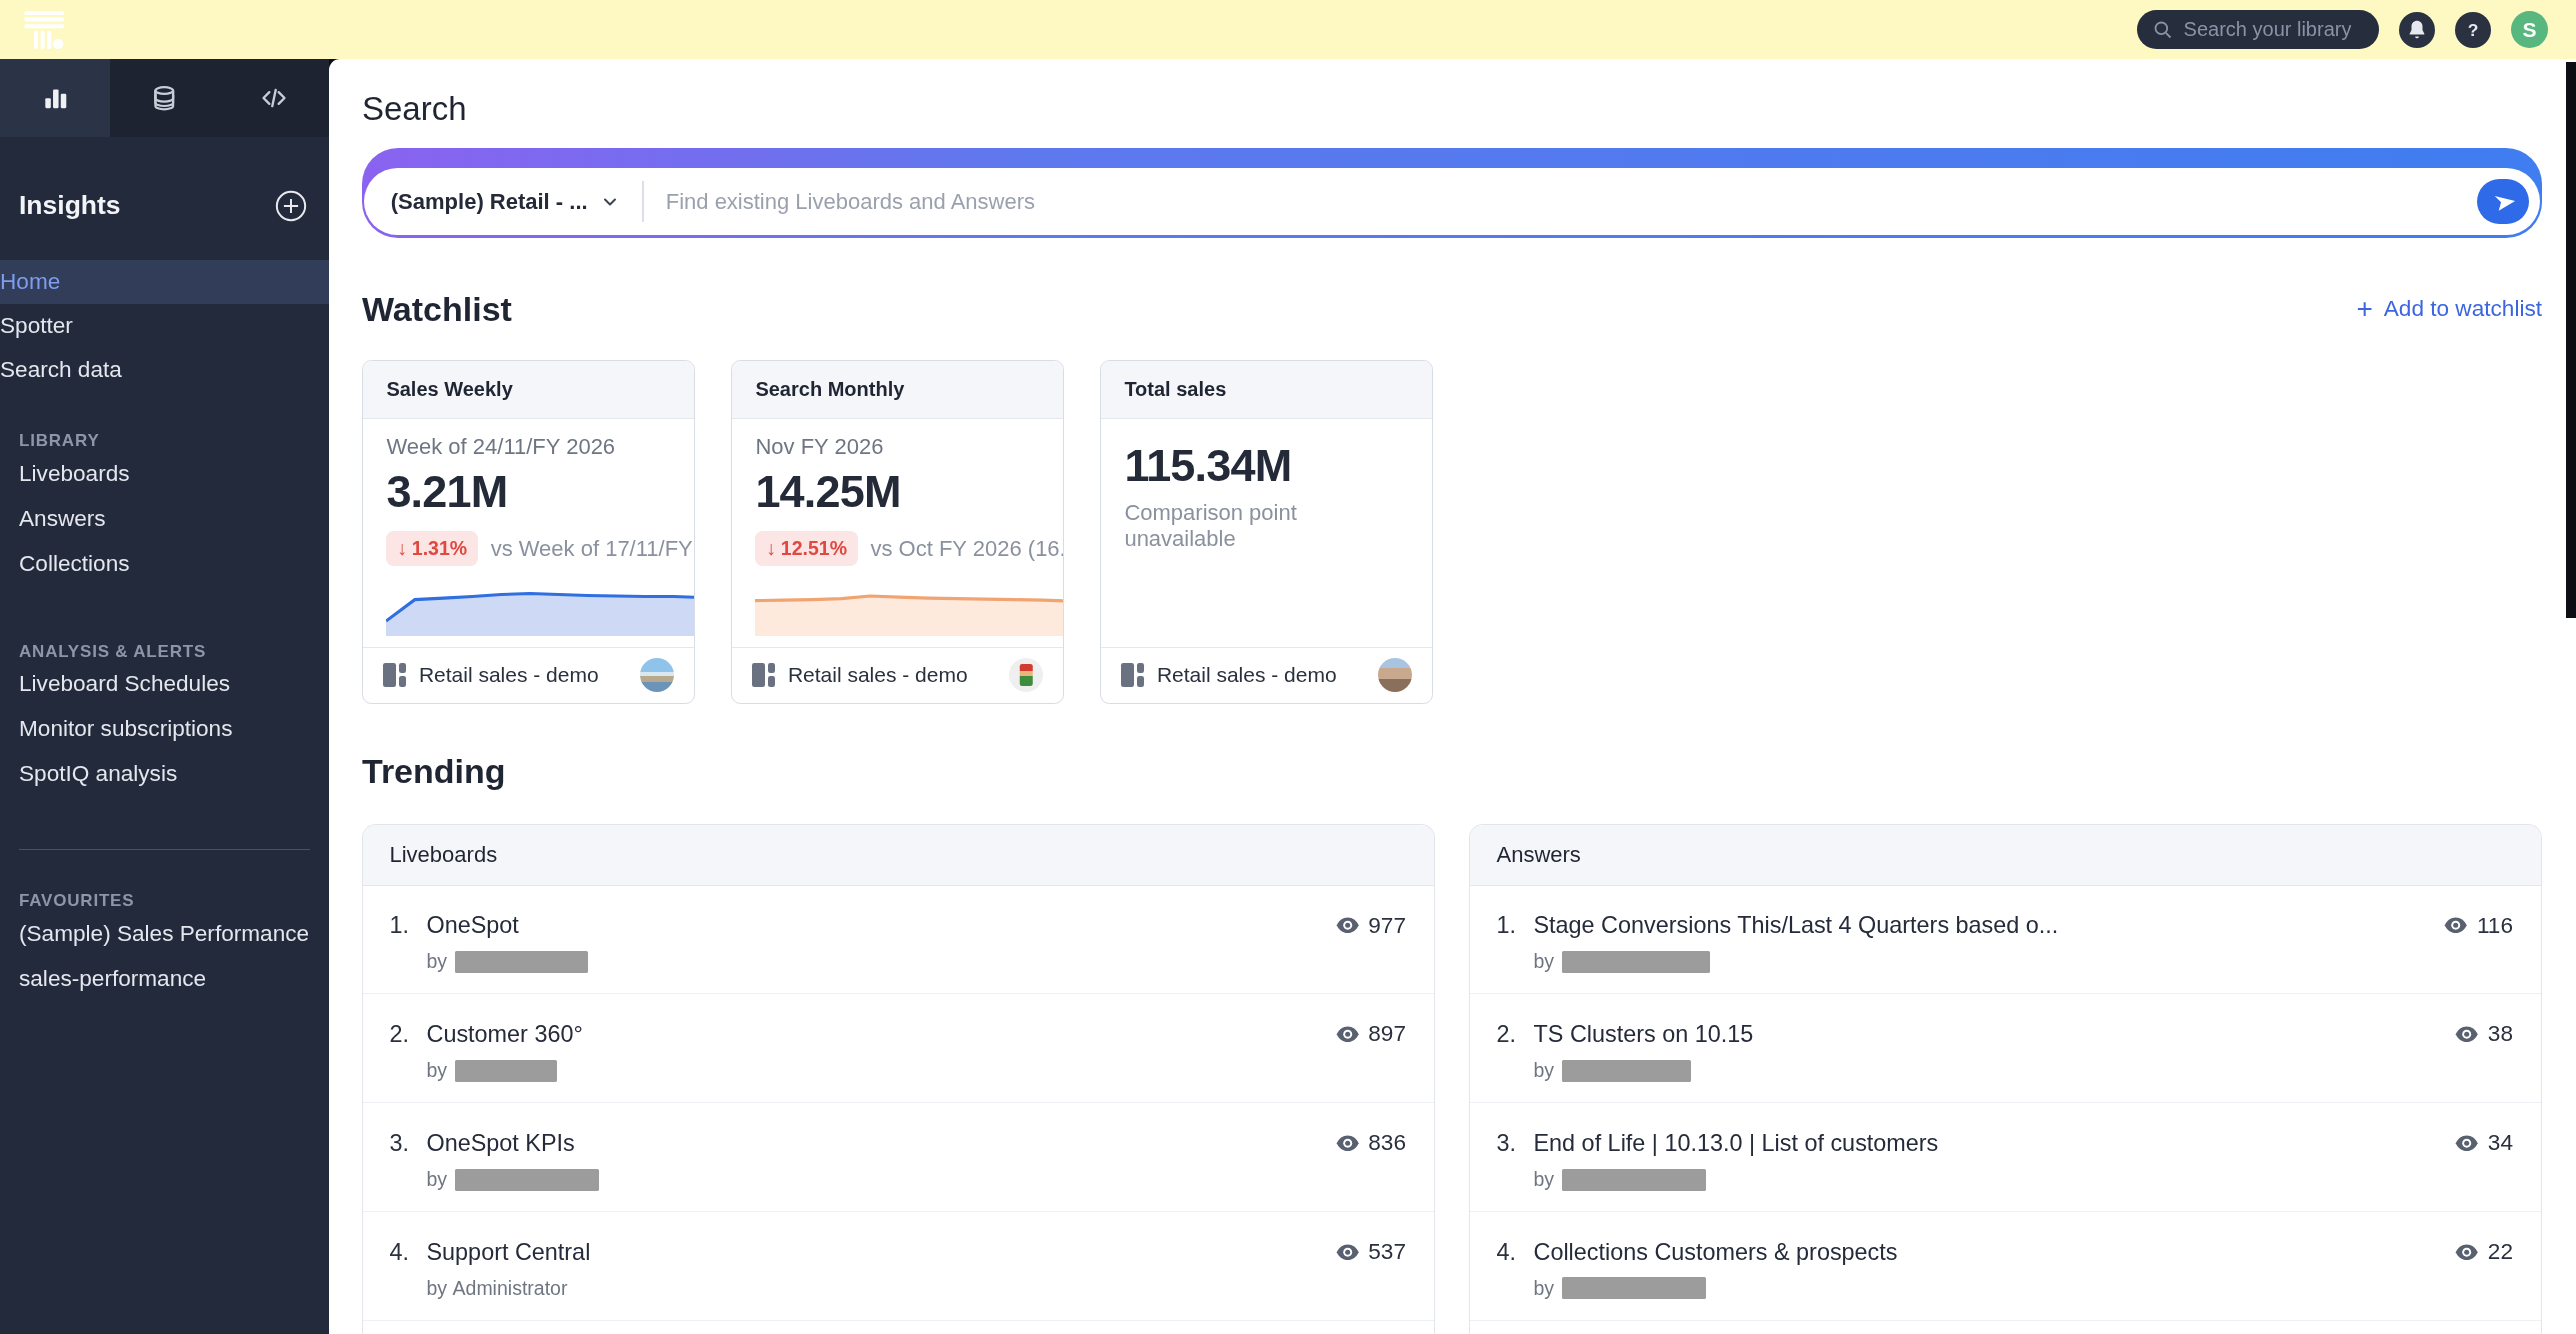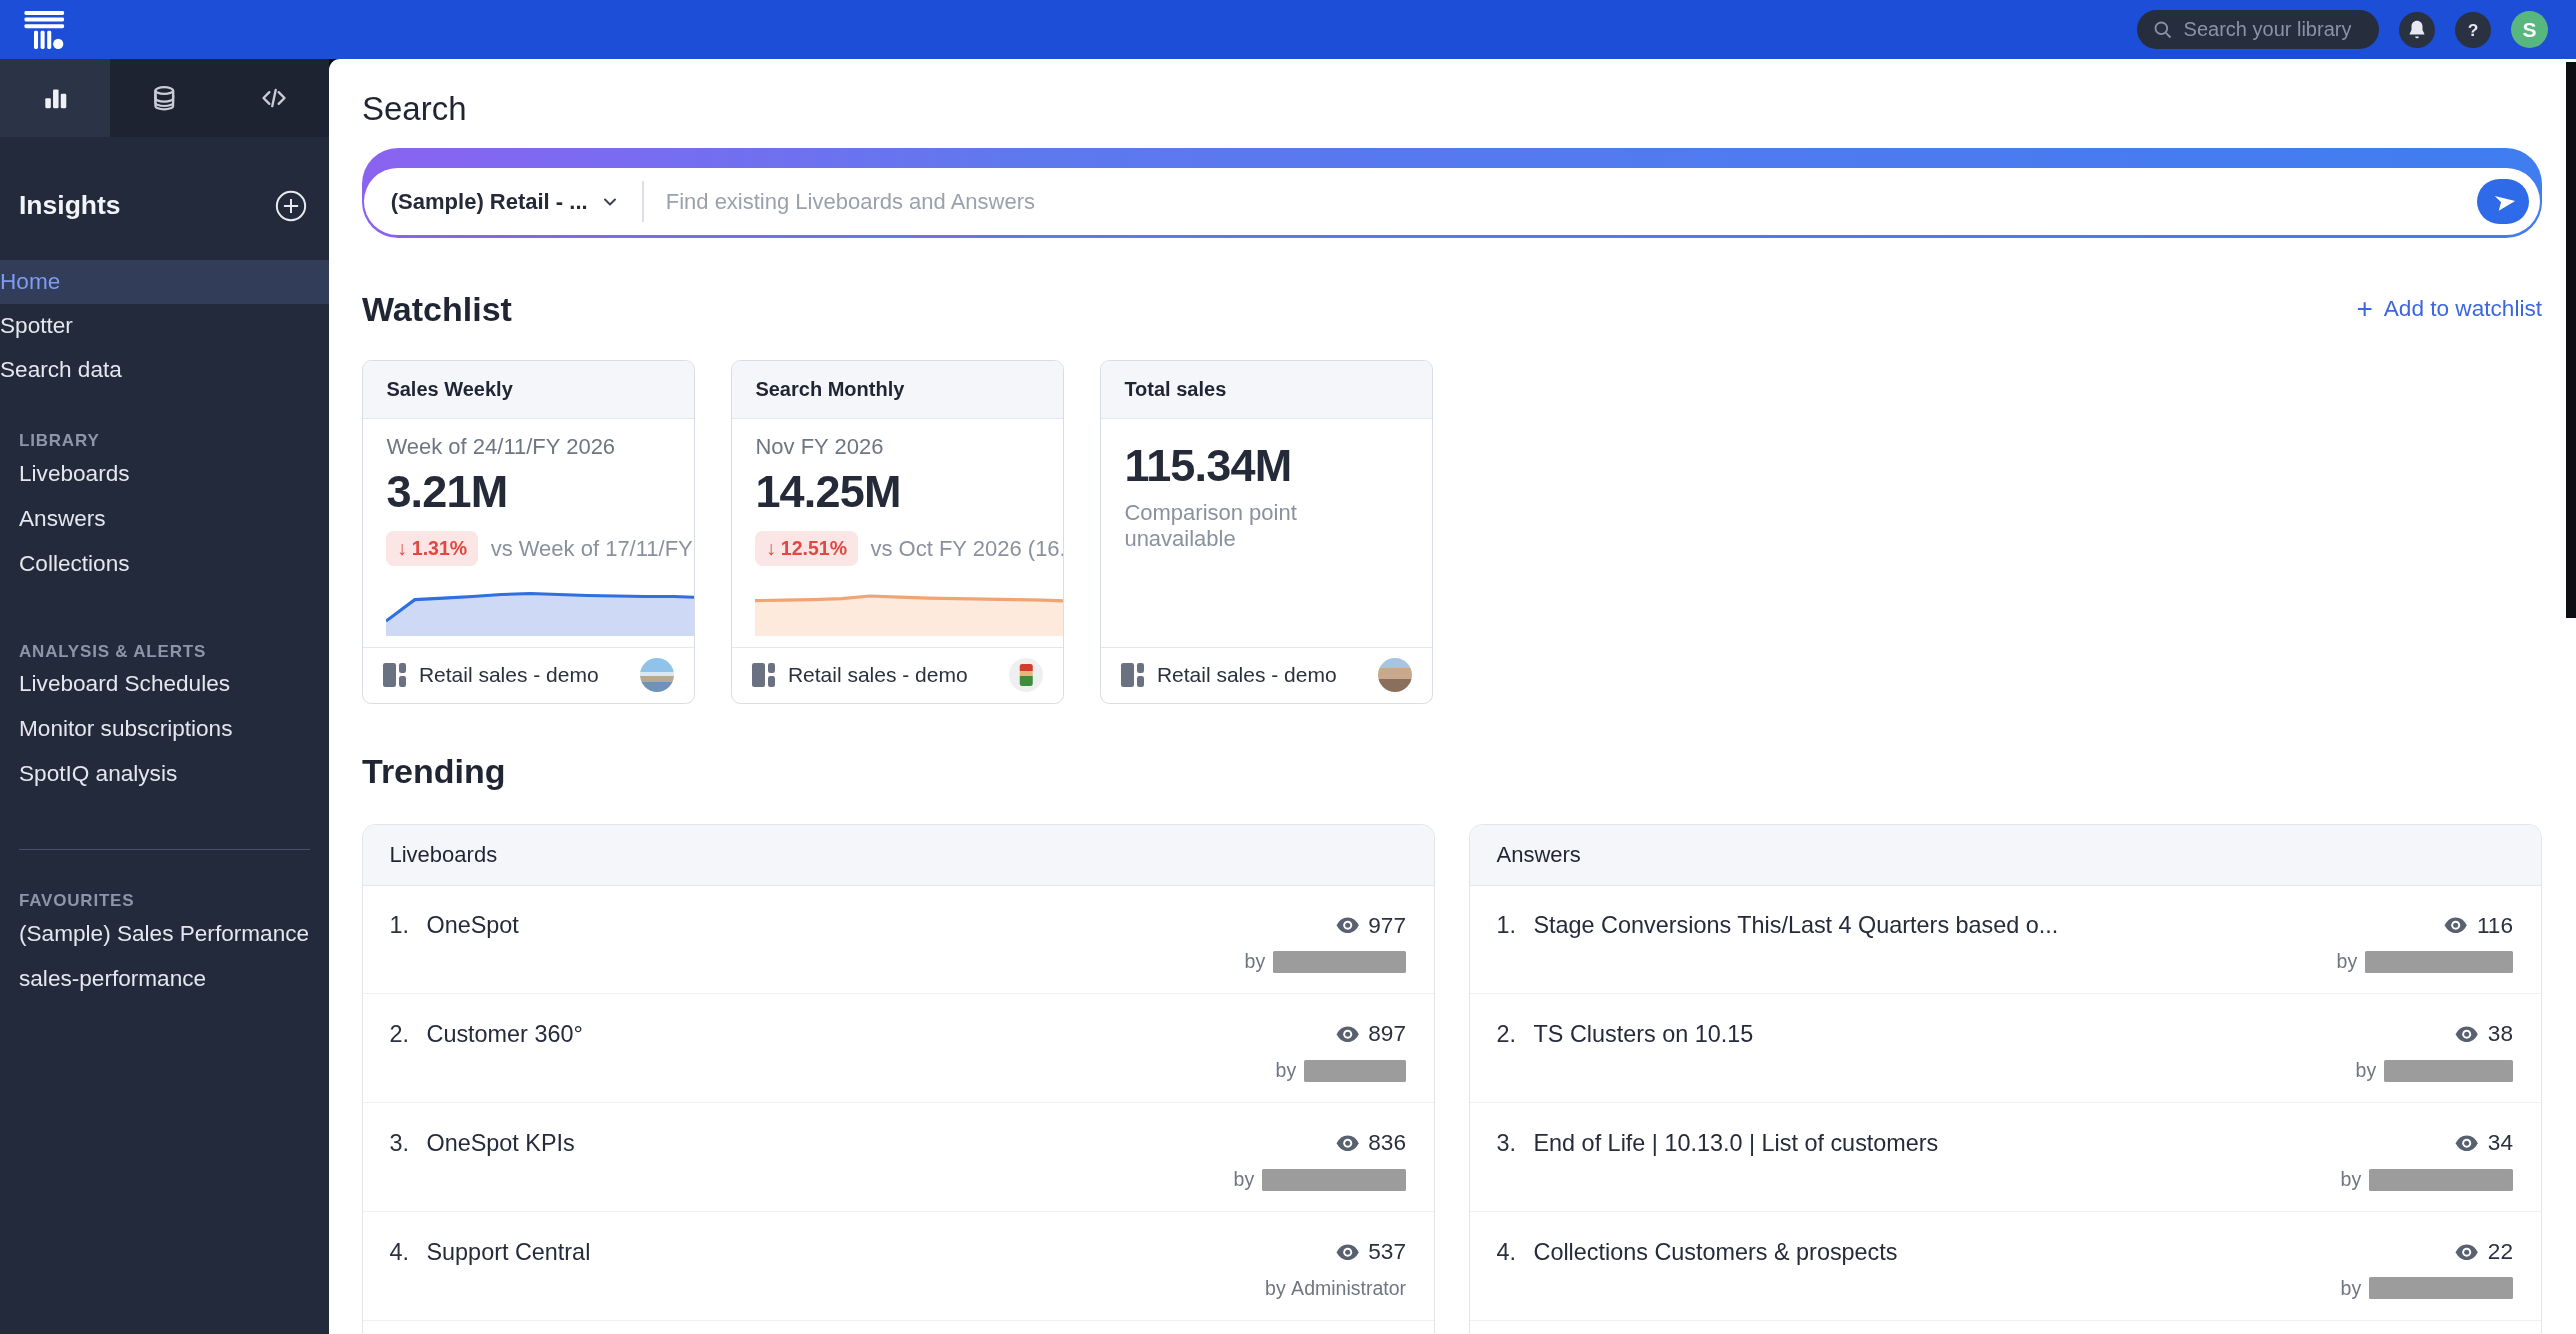--- a/index.html
+++ b/index.html
@@ -1,21 +1,21 @@
 <!DOCTYPE html>
 <html style="font-size:12.5px"><head>
 <meta charset="utf-8">
 <style>
   * { margin:0; padding:0; box-sizing:border-box; }
   html,body { width:2576px; height:1334px; overflow:hidden; background:#0c0e13; }
   body { font-family:"Liberation Sans", sans-serif; }
   .page { width:2576px; height:1334px; display:flex; flex-direction:column; position:relative; overflow:hidden; }
 
   
-  .topbar { height:59px; background:#1d4ed8; display:flex; align-items:center; padding:0 28px 0 23.4px; flex:0 0 auto; }
+  .topbar { height:59px; background:#fef9c3; display:flex; align-items:center; padding:0 28px 0 23.4px; flex:0 0 auto; }
   .logo { width:44px; height:44px; display:block; }
   .top-right { margin-left:auto; display:flex; align-items:center; gap:20px; }
   .ts-search { width:242px; height:39px; background:#262d3d; border-radius:20px; display:flex; align-items:center; padding:0 15.6px; gap:11px; cursor:text; }
   .ts-search span { color:#8a93a6; font-size:20px; white-space:nowrap; overflow:hidden; }
   .round-btn { width:36px; height:36px; border-radius:50%; background:#2a3140; display:flex; align-items:center; justify-content:center; }
   .avatar-top { width:37px; height:37px; border-radius:50%; background:#58b77e; color:#fff; font-size:21px; font-weight:700; display:flex; align-items:center; justify-content:center; }
 
   
   .shell { flex:1; display:flex; min-height:0; }
 
@@ -81,21 +81,21 @@
   .panels { display:flex; gap:34px; margin-top:33px; align-items:flex-start; }
   .panel { flex:1; border:1.6px solid #e2e6ec; border-radius:14px 14px 0 0; border-bottom:none; overflow:hidden; background:#fff; }
   .panel-header { height:61px; background:#f4f6f9; border-bottom:1.6px solid #e4e8ee; display:flex; align-items:center; padding:0 26.5px; font-size:22px; color:#1f2533; }
   .t-row { padding:26.5px 28px 20px 26.5px; border-bottom:1.6px solid #edf0f4; cursor:pointer; }
   .t-row:last-child { border-bottom:none; }
   .t-line1 { display:flex; align-items:center; }
   .t-rank { width:37px; font-size:23.4px; color:#2a303d; flex:0 0 auto; }
   .t-title { font-size:23.4px; font-weight:500; color:#252b3a; white-space:nowrap; overflow:hidden; text-overflow:ellipsis; }
   .t-views { margin-left:auto; display:flex; align-items:center; gap:9.4px; padding-left:15.6px; }
   .t-count { font-size:22.6px; color:#2a303d; }
-  .t-byline { margin-top:11px; margin-left:37px; font-size:19.5px; color:#6f7682; display:flex; align-items:center; height:23.4px;justify-content:flex-end; }
+  .t-byline { margin-top:11px; margin-left:37px; font-size:19.5px; color:#6f7682; display:flex; align-items:center; height:23.4px; }
   .redact { display:inline-block; height:22px; background:#9c9c9c; border-radius:1.6px; margin-left:7.8px; }
 
   
   .scroll-thumb { position:absolute; right:0; top:62px; width:10px; height:556px; background:#0c0e13; cursor:grab; }
 </style>
 </head>
 <body>
 
 <div class="page">
 

